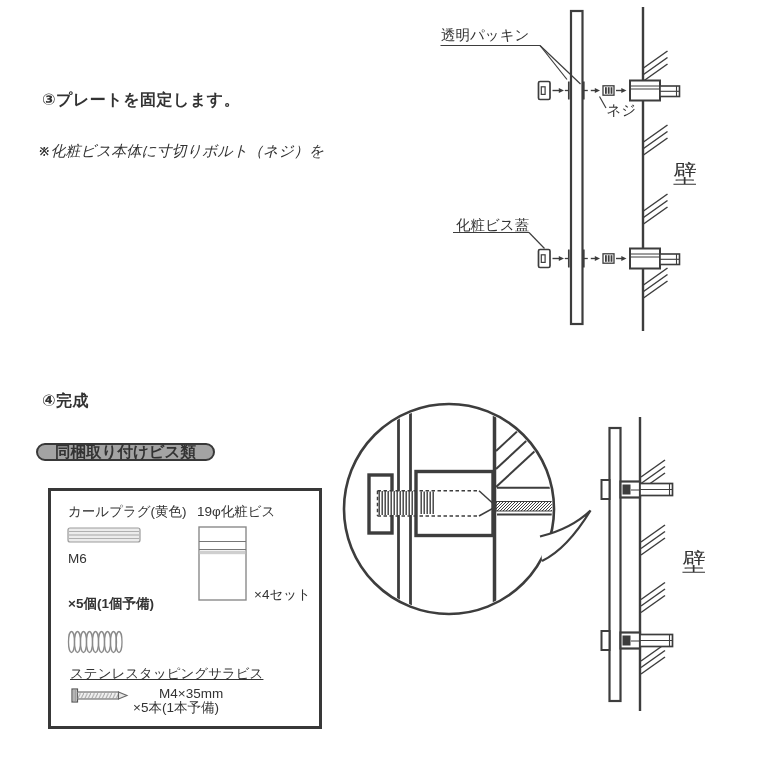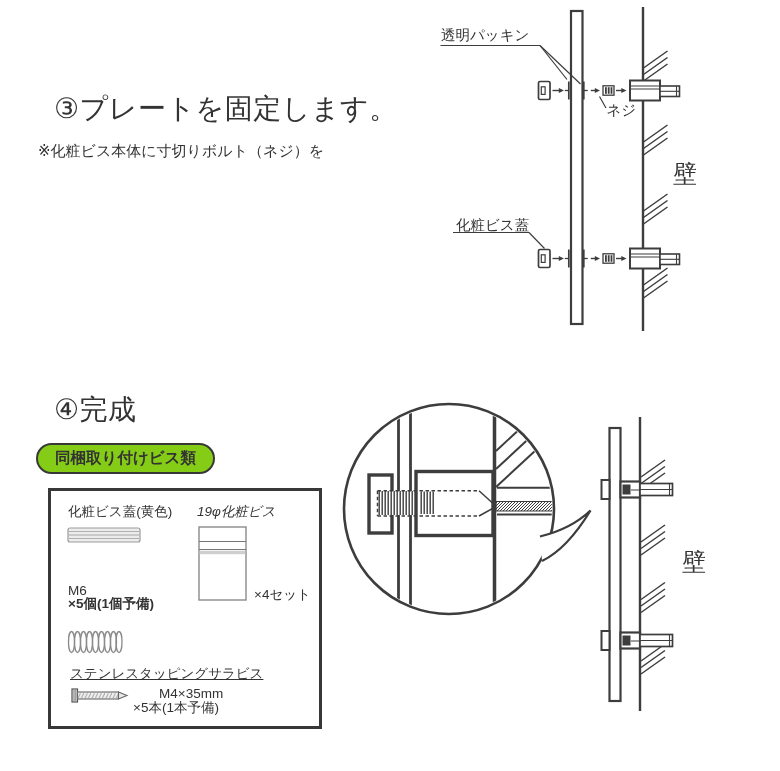--- a/index.html
+++ b/index.html
@@ -9,42 +9,41 @@
     width: 780px;
     height: 771px;
     background: #ffffff;
     overflow: hidden;
     font-family: "Liberation Sans", "DejaVu Sans", sans-serif;
     color: #333333;
   }
   .abs { position: absolute; }
   #diagram-svg { position: absolute; left: 0; top: 0; }
   .h-step {
-    font-size: 28px;
-    font-weight: normal;
+    font-size: 16px;
+    font-weight: bold;
     color: #333333;
     letter-spacing: 0.5px;
     white-space: nowrap;
-    margin-left: 12px;
   }
   .note-line {
     font-size: 15px;
     line-height: 20px;
     color: #333333;
     white-space: nowrap;
   }
   .stadium {
     left: 36px; top: 443px;
-    width: 179px; height: 31px;
+    width: 179px; height: 18px;
     border: 2.5px solid #383838;
     border-radius: 16px;
     display: flex; align-items: center; justify-content: center;
     font-size: 15.5px; font-weight: bold;
     color: #333333;
-    background: #84cc16;
+    background: #a3a3a3;
     white-space: nowrap;
   }
   .parts-box {
     left: 48px; top: 488px;
     width: 274px; height: 241px;
     border: 3px solid #383838;
     background: transparent;
   }
   .part-label {
     font-size: 13.5px;
@@ -219,37 +218,37 @@
         <line x1="75.8" y1="690" x2="75.8" y2="701" stroke="#777777" stroke-width="0.9"></line>
         <rect x="77.5" y="692" width="41" height="7" fill="#f0f0f0" stroke="#666666" stroke-width="1.1"></rect>
         <rect x="77.5" y="692" width="41" height="7" fill="url(#shatch)" stroke="none"></rect>
         <polygon points="118.5,692 127,695.5 118.5,699" fill="#e8e8e8" stroke="#666666" stroke-width="1.1"></polygon>
       </g>
     </g>
   </svg>
 
   <div class="abs h-step" style="left:42px; top:90px;">③プレートを固定します。</div>
 
-  <div class="abs" style="left:38px; top:141px;">
+  <div class="abs" style="left:38px; top:141px;font-style:italic;">
     <div class="note-line">※化粧ビス本体に寸切りボルト（ネジ）を</div>
   </div>
 
   <div class="abs h-step" style="left:42px; top:391px;">④完成</div>
 
   <div class="abs stadium">
     <span>同梱取り付けビス類</span>
   </div>
 
   <div class="abs parts-box"></div>
 
-  <div class="abs part-label" style="left:68px; top:504px;">化粧ビス蓋(黄色)</div>
-  <div class="abs part-label" style="left:68px; top:583px;">M6</div>
+  <div class="abs part-label" style="left:68px; top:504px;">カールプラグ(黄色)</div>
+  <div class="abs part-label" style="left:68px; top:551px;">M6</div>
   <div class="abs part-label" style="left:68px; top:596px;font-weight:bold;">×5個(1個予備)</div>
 
-  <div class="abs part-label" style="left:197px; top:504px;font-style:italic;">19φ化粧ビス</div>
+  <div class="abs part-label" style="left:197px; top:504px;">19φ化粧ビス</div>
   <div class="abs part-label" style="left:254px; top:587px;text-align:right;">×4セット</div>
 
 
   <div class="abs part-label" style="left:70px; top:666px;text-decoration:underline;">ステンレスタッピングサラビス</div>
   <div class="abs part-label" style="left:133px; top:686px;margin-left:26px;">M4×35mm</div>
   <div class="abs part-label" style="left:133px; top:700px;">×5本(1本予備)</div>
 
 </div>
 
 </body></html>

